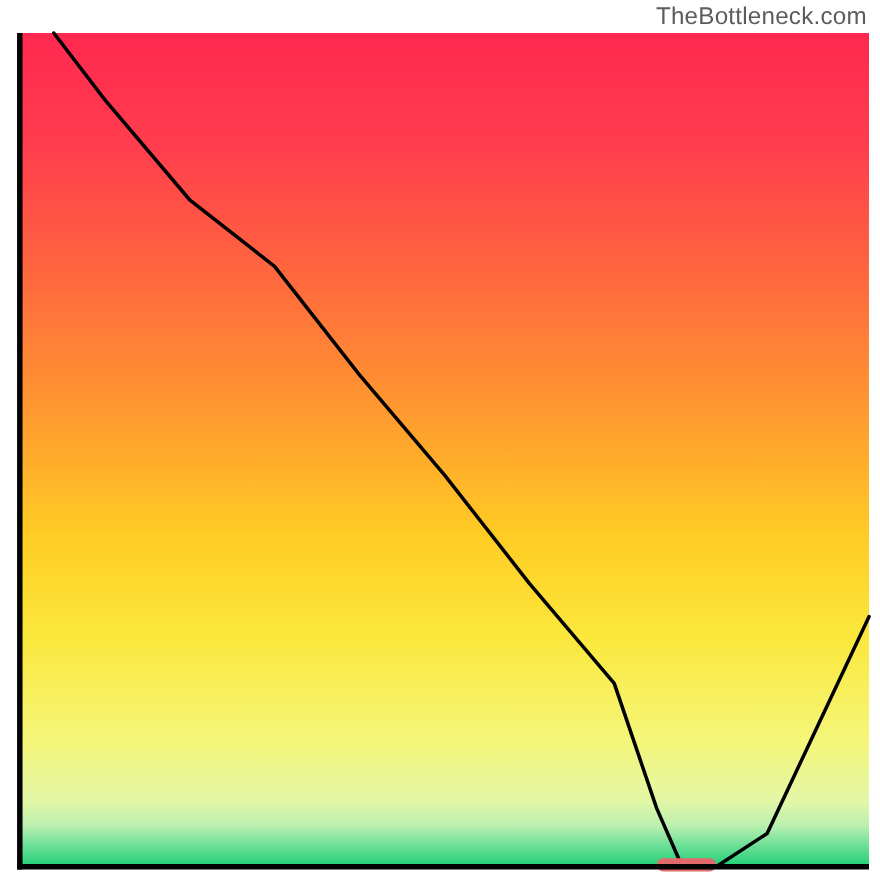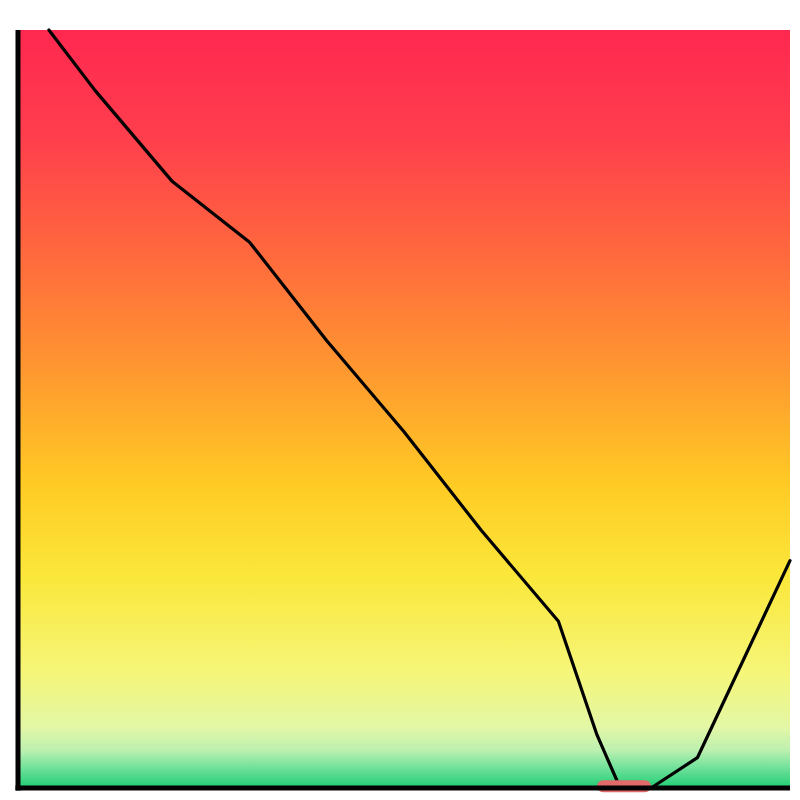--- a/index.html
+++ b/index.html
@@ -30,20 +30,21 @@
     left: 0;
     top: 0;
     width: 800px;
     height: 800px;
   }
 </style>
 </head>
 <body>
 
 <div class="chart-wrap">
+  <div class="watermark">TheBottleneck.com</div>
 
   <svg class="plot" viewBox="0 0 800 800">
     <defs>
       <linearGradient id="bg-grad" x1="0" y1="0" x2="0" y2="1">
           <stop offset="0%" stop-color="#ff2850"></stop>
           <stop offset="14%" stop-color="#ff3e4d"></stop>
           <stop offset="30%" stop-color="#ff6a3d"></stop>
           <stop offset="45%" stop-color="#ff9830"></stop>
           <stop offset="60%" stop-color="#ffcb24"></stop>
           <stop offset="72%" stop-color="#fbe73a"></stop>

